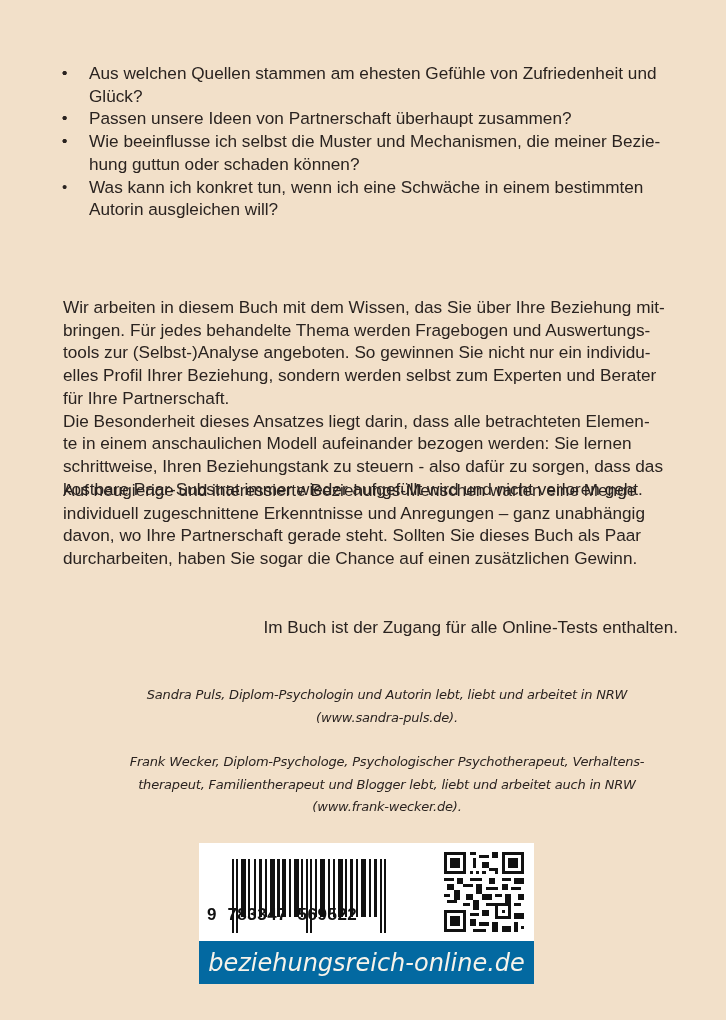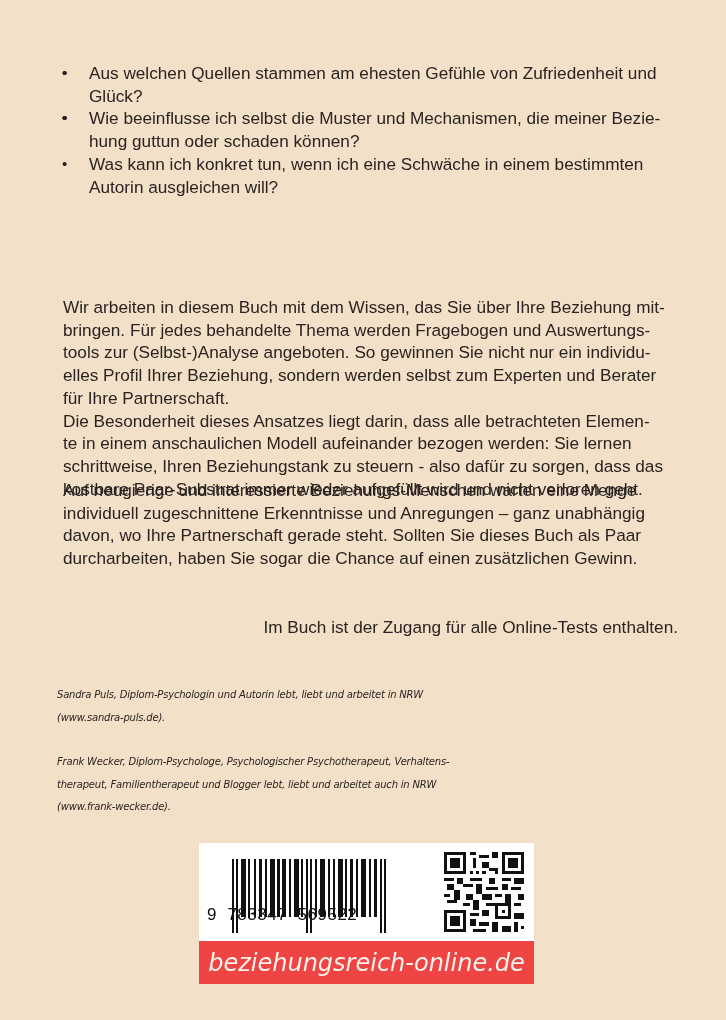--- a/index.html
+++ b/index.html
@@ -22,63 +22,64 @@
     .bullets li .dot {
       position: absolute; left: 4px; top: 0;
       font-size: 15px;
     }
     .para {
       position: absolute; left: 63px; width: 615px;
       margin: 0; font-size: 17.2px; line-height: 22.7px;
       white-space: pre-line;
     }
     .authors {
-      position: absolute; left: 57px; width: 620px; margin: 0;
+      position: absolute; left: 77px; width: 620px; margin: 0;
       font-family: "DejaVu Sans", sans-serif; font-style: italic;
-      font-size: 10px; line-height: 22.5px; letter-spacing: -0.2px;
-      white-space: pre-line; color: #2a2320;
+      font-size: 13px; line-height: 22.5px; letter-spacing: -0.2px;
+      white-space: pre-line; color: #2a2320; text-align: center;
     }
     .panel {
       position: absolute; left: 199px; top: 843px;
       width: 335px; height: 141px;
     }
     .panel-white {
       position: absolute; left: 0; top: 0; width: 335px; height: 98px;
       background: #ffffff;
+      font-weight: bold;
     }
     .barcode {
       position: absolute; left: 25px; top: 16px; width: 175px; height: 74px;
     }
     .isbn {
       position: absolute; left: 8px; top: 62px;
       font-family: "Liberation Sans", sans-serif; font-size: 17px;
       color: #111; letter-spacing: 0.5px; white-space: pre;
       background: transparent;
     }
     .qr {
       position: absolute; left: 245px; top: 9px; width: 80px; height: 80px;
     }
     .panel-green {
       position: absolute; left: 0; top: 98px; width: 335px; height: 43px;
-      background: #ef4444;
+      background: #0369a1;
       display: flex; align-items: center; justify-content: center;
     }
     .website {
       font-family: "DejaVu Sans", sans-serif; font-style: italic;
       color: #f7f3ea; font-size: 24px; letter-spacing: 0px;
     }
   </style>
 </head>
 <body>
 
 <ul class="bullets">
   <li><span class="dot">•</span></li>
   <li><span class="dot">•</span><span>Aus welchen Quellen stammen am ehesten Gefühle von Zufriedenheit und Glück?</span></li>
   <li><span class="dot">•</span></li>
-  <li><span class="dot">•</span></li>
+  <li><span class="dot">•</span><span>Passen unsere Ideen von Partnerschaft überhaupt zusammen?</span></li>
   <li><span class="dot">•</span></li>
   <li><span class="dot">•</span><span>Wie beeinflusse ich selbst die Muster und Mechanismen, die meiner Bezie­hung guttun oder schaden können?</span></li>
   <li><span class="dot">•</span><span>Was kann ich konkret tun, wenn ich eine Schwäche in einem bestimmten Autorin ausgleichen will?</span></li>
 </ul>
 
 <p class="para" style="top:296px;">Wir arbeiten in diesem Buch mit dem Wissen, das Sie über Ihre Beziehung mit-
 bringen. Für jedes behandelte Thema werden Fragebogen und Auswertungs-
 tools zur (Selbst-)Analyse angeboten. So gewinnen Sie nicht nur ein individu-
 elles Profil Ihrer Beziehung, sondern werden selbst zum Experten und Berater
 für Ihre Partnerschaft.

